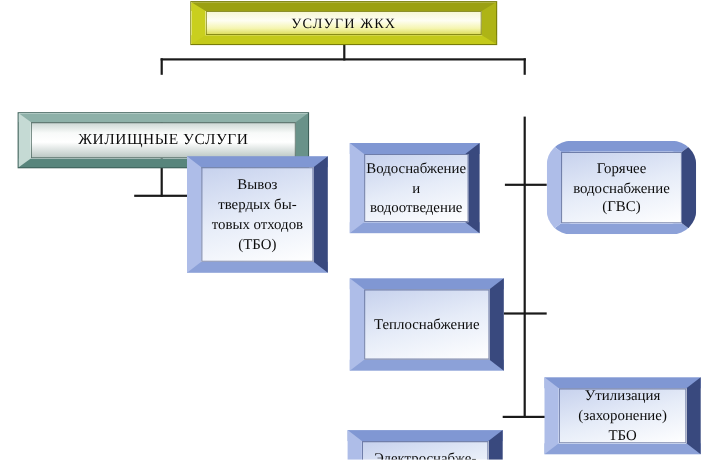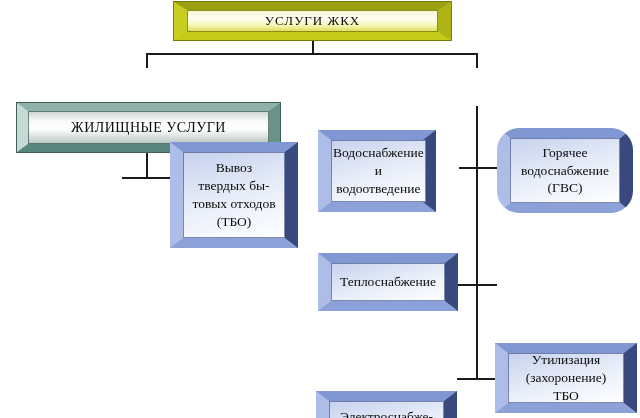--- a/index.html
+++ b/index.html
@@ -90,21 +90,21 @@
   <div class="node leaf" style="left:318px;top:130px;width:118px;height:82px;">
     <div class="panel">Водоснабжение и
 водоотведение</div>
   </div>
   <div class="node leaf" style="left:497px;top:128px;width:136px;height:85px;border-radius:22px;">
     <div class="panel">Горячее
 водоснабжение
 (ГВС)</div>
   </div>
 
-  <div class="node leaf" style="left:318px;top:253px;width:140px;height:58px;">
+  <div class="node leaf" style="left:318px;top:253px;width:140px;height:84px;">
     <div class="panel">Теплоснабжение</div>
   </div>
 
   <div class="node leaf" style="left:316px;top:343px;width:141px;height:70px;margin-top:48px;">
     <div class="panel">Электроснабже-
 ние</div>
   </div>
   <div class="node leaf" style="left:495px;top:343px;width:142px;height:70px;justify-content:flex-end;">
     <div class="panel">Утилизация
 (захоронение)

